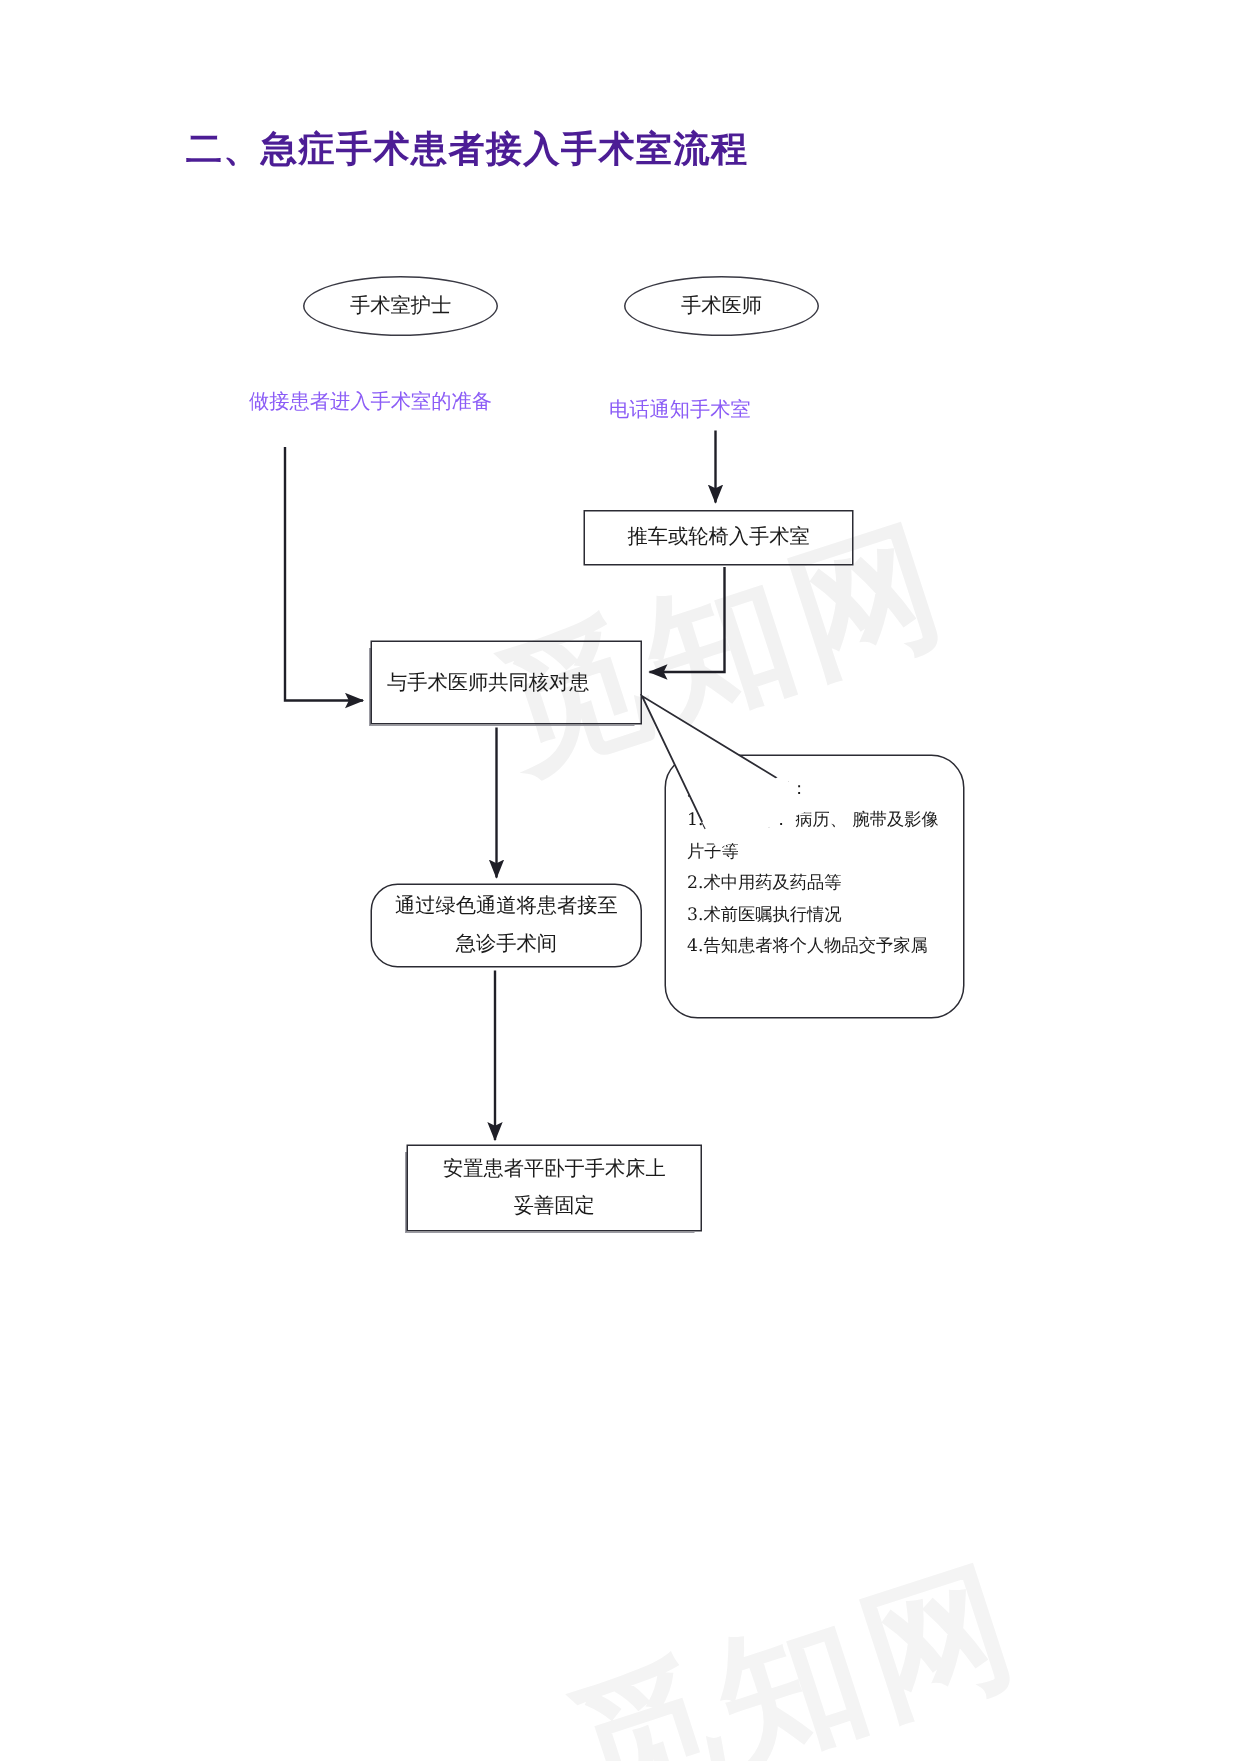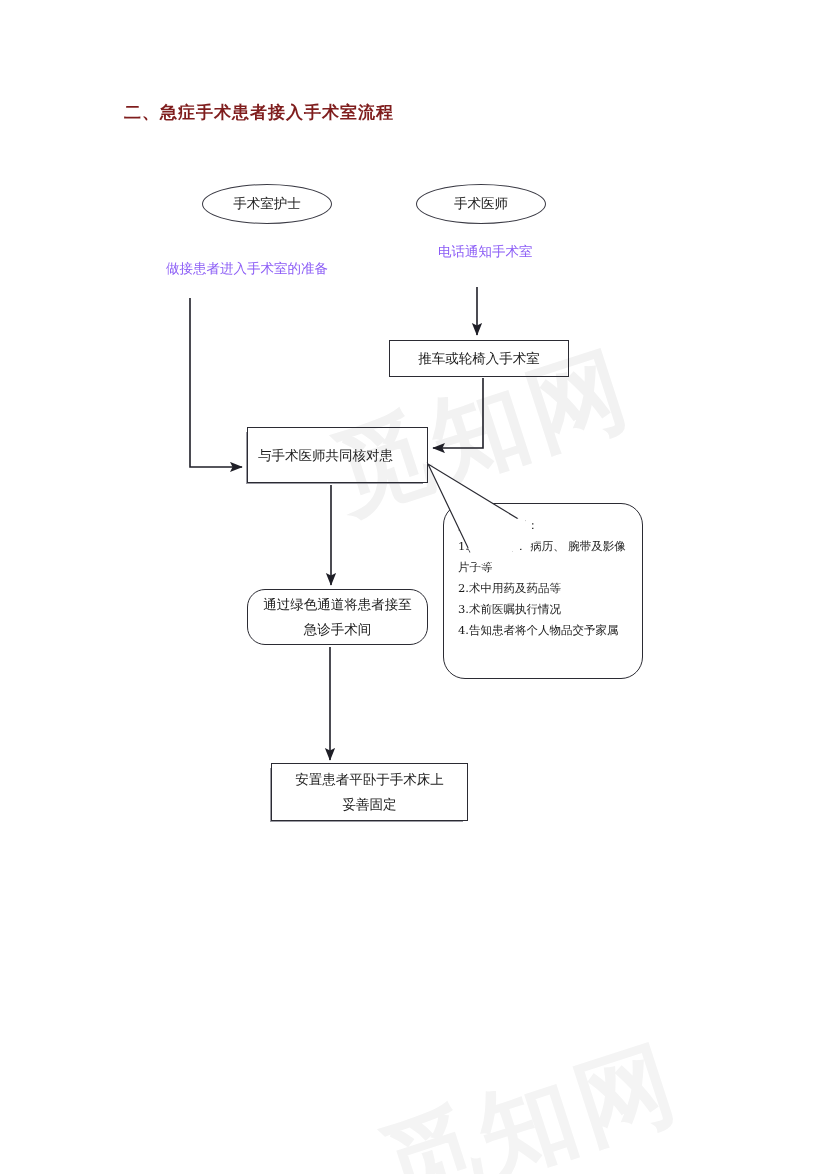--- a/index.html
+++ b/index.html
@@ -44,26 +44,25 @@
     letter-spacing: 6px;
     transform: rotate(-18deg);
     color: #f4f4f4;
   }
 
   
   #title {
     position: absolute;
     left: 124px;
     top: 83px;
-    font-size: 17px;
+    font-size: 24px;
     font-weight: bold;
     letter-spacing: 1px;
-    color: #7f1d1d;
+    color: #4c1d95;
     white-space: nowrap;
-    margin-top: 18px;
   }
 
   
   .ftext {
     position: absolute;
     font-size: 13.5px;
     line-height: 22px;
     color: #8b5cf6;
     white-space: nowrap;
   }
@@ -143,21 +142,21 @@
   <div id="title">二、急症手术患者接入手术室流程</div>
 
   <div class="ellipse" style="left:202px; top:184px; width:130px; height:40px;justify-content:center;">
     <span>手术室护士</span>
   </div>
   <div class="ellipse" style="left:416px; top:184px; width:130px; height:40px;">
     <span>手术医师</span>
   </div>
 
   <div class="ftext" style="left:166px; top:257px;">做接患者进入手术室的准备</div>
-  <div class="ftext" style="left:406px; top:240px;margin-left:32px;">电话通知手术室</div>
+  <div class="ftext" style="left:406px; top:262px;">电话通知手术室</div>
 
   <div class="pbox center" style="left:389px; top:340px; width:180px; height:37px;">
     <div class="inner">推车或轮椅入手术室</div>
   </div>
 
   <div class="pbox left shadowed" style="left:247px; top:427px; width:181px; height:56px;">
     <div class="inner">
       <div>与手术医师共同核对患</div>
     </div>
   </div>

